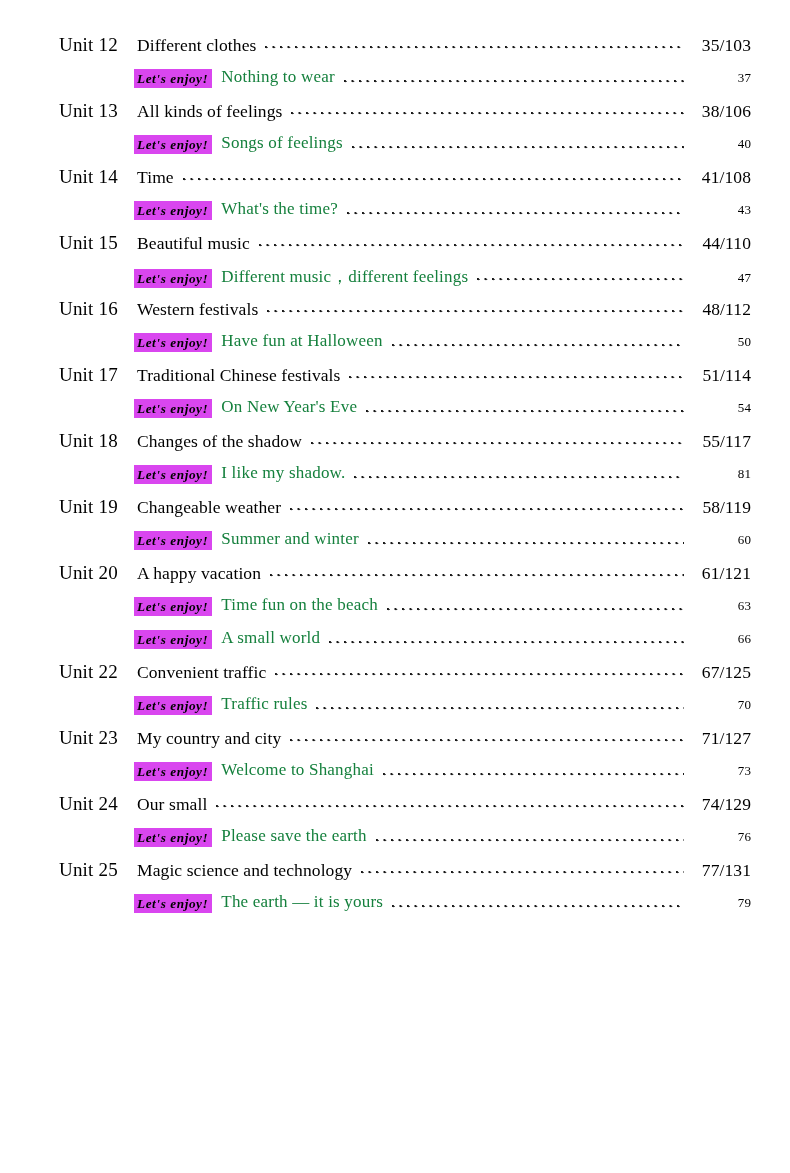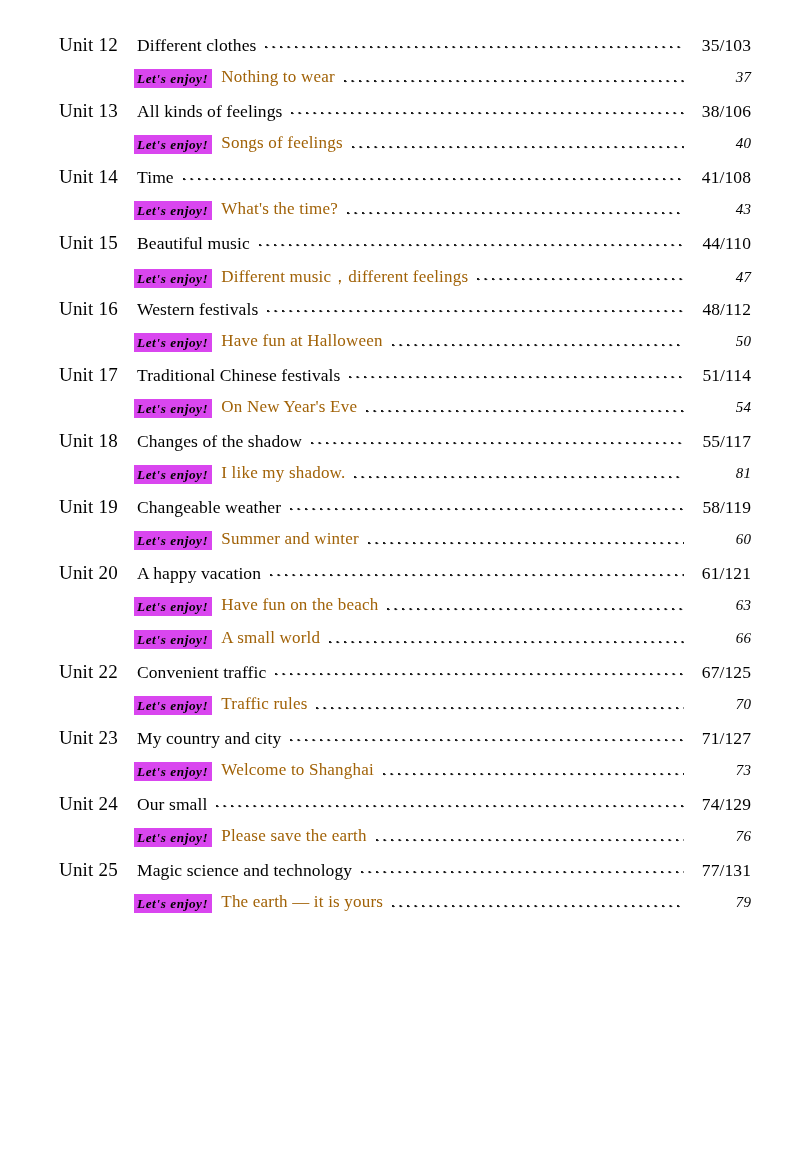--- a/index.html
+++ b/index.html
@@ -63,21 +63,21 @@
     font-weight: bold;
     font-style: italic;
     font-size: 13.2px;
     letter-spacing: 0.6px;
     padding: 2px 4px 2px 3px;
     line-height: 1.15;
     position: relative;
     top: 1px;
   }
   .enjoy-title {
-    color: #a16207;
+    color: #15803d;
     font-size: 17px;
     letter-spacing: 0.2px;
     padding-left: 9px;
     padding-right: 9px;
   }
 
   
   .leader {
     flex: 1 1 auto;
     min-width: 12px;
@@ -96,22 +96,21 @@
 
   .page-num {
     flex: 0 0 auto;
     text-align: right;
     font-size: 17.5px;
     padding-left: 9px;
     letter-spacing: 0.1px;
     min-width: 58px;
   }
   .enjoy-row .page-num {
-    font-size: 15px;
-    font-style: italic;
+    font-size: 13px;
   }
 
   
   #footer {
     position: absolute;
     left: 0;
     bottom: 0;
     width: 790px;
     height: 160px;
   }
@@ -218,21 +217,21 @@
         <span class="page-num">60</span>
       </div>
       <div class="unit-row">
         <span class="unit-label">Unit 20</span>
         <span class="unit-title">A happy vacation</span>
         <span class="leader"></span>
         <span class="page-num">61/121</span>
       </div>
       <div class="enjoy-row">
         <span class="enjoy-tag">Let's enjoy!</span>
-        <span class="enjoy-title">Have fun on the beach</span>
+        <span class="enjoy-title">Time fun on the beach</span>
         <span class="leader"></span>
         <span class="page-num">63</span>
       </div>
       <div class="enjoy-row">
         <span class="enjoy-tag">Let's enjoy!</span>
         <span class="enjoy-title">A small world</span>
         <span class="leader"></span>
         <span class="page-num">66</span>
       </div>
       <div class="unit-row">

